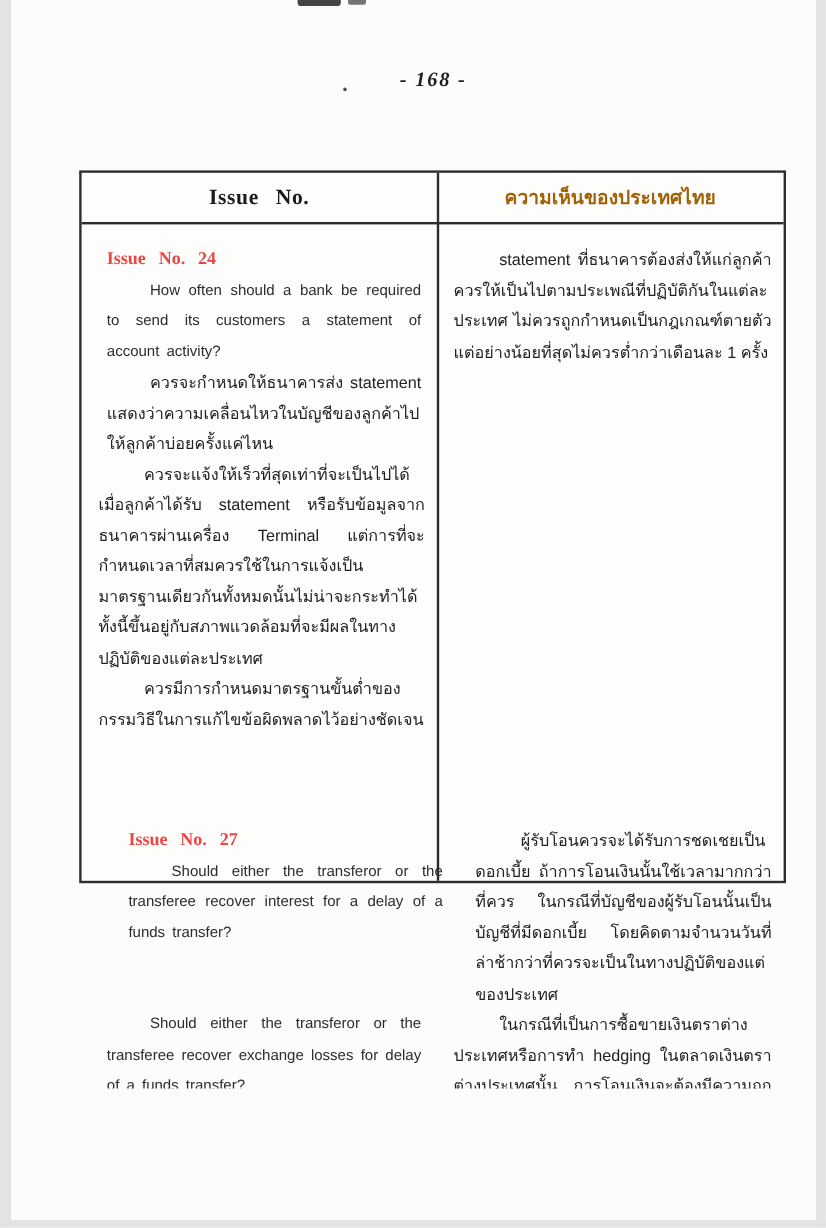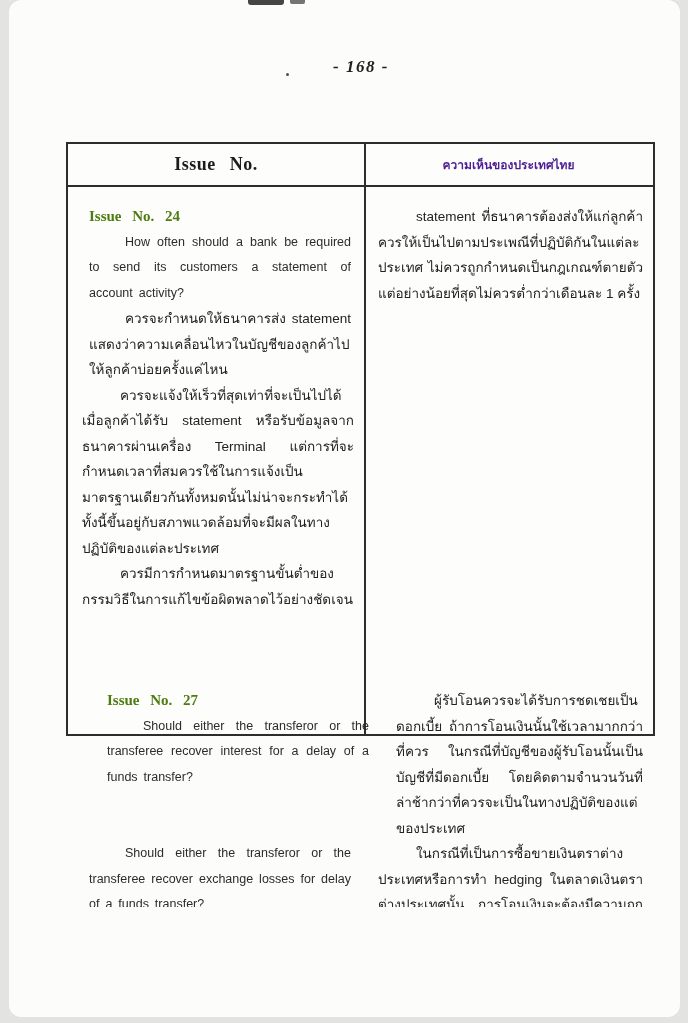--- a/index.html
+++ b/index.html
@@ -8,21 +8,20 @@
     position:relative;
     background:#e7e7e5;
     font-family:"Liberation Sans","DejaVu Sans",sans-serif;
     color:#262626;
     -webkit-font-smoothing:antialiased;
   }
   .page {
     position:absolute; left:9px; top:0; width:671px; height:1017px;
     background:#fcfcfb;
     box-shadow:0 0 4px rgba(0,0,0,0.08);
-    border-radius:12px;
   }
   .scan-smudge-1 {
     position:absolute; left:239px; top:0; width:36px; height:5px;
     background:#242424; border-radius:0 0 3px 3px; opacity:.85;
   }
   .scan-smudge-2 {
     position:absolute; left:281px; top:0; width:15px; height:4px;
     background:#3a3a3a; border-radius:0 0 2px 2px; opacity:.7;
   }
   .page-number {
@@ -49,32 +48,32 @@
   .thead {
     display:grid; grid-template-columns:296px 1fr; height:43px;
     border-bottom:2px solid #2d2d2d;
   }
   .th-cell { display:flex; align-items:center; justify-content:center; }
   .th-left {
     font-family:"Liberation Serif","DejaVu Serif",serif;
     font-weight:bold; font-size:18px; word-spacing:9px; letter-spacing:.5px;
     color:#1c1c1c;
   }
-  .th-right { font-weight:bold; font-size:12px; color:#4c1d95; }
+  .th-right { font-weight:bold; font-size:16px; color:#a16207; }
   .tbody {
     position:relative; height:720px; overflow:hidden;
     padding-top:17px;
   }
   .trow { display:grid; grid-template-columns:296px 1fr; align-items:start; }
   .cell { padding:0 13px 0 21px; }
   .cell.right { padding:0 10px 0 14px; }
   .issue-heading {
     font-family:"Liberation Serif","DejaVu Serif",serif;
     font-weight:bold; font-size:15px; word-spacing:7px;
-    line-height:25.5px; color:#4d7c0f;
+    line-height:25.5px; color:#ef4444;
   }
   p.en, p.th { text-align:justify; line-height:25.5px; margin:0; }
   p.en { font-size:12.5px; word-spacing:2.5px; color:#2c2c2c; }
   p.th { font-size:13.5px; color:#222; }
   .cell.left p { text-indent:36px; }
   .cell.right p { text-indent:38px; }
   .edge-strip-left   { position:absolute; left:0; top:0; width:9px; height:1023px; background:#e3e3e1; }
   .edge-strip-right  { position:absolute; right:0; top:0; width:8px; height:1023px; background:#e3e3e1; }
   .edge-strip-bottom { position:absolute; left:0; bottom:0; width:688px; height:6px; background:#e3e3e1; }
 </style>

